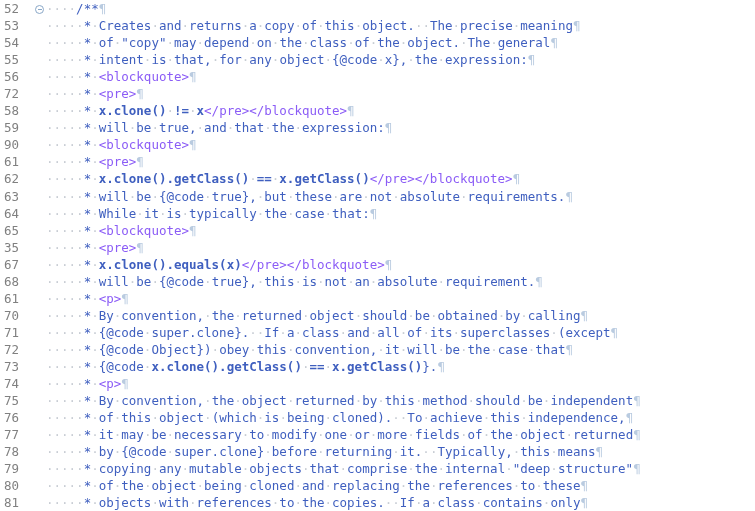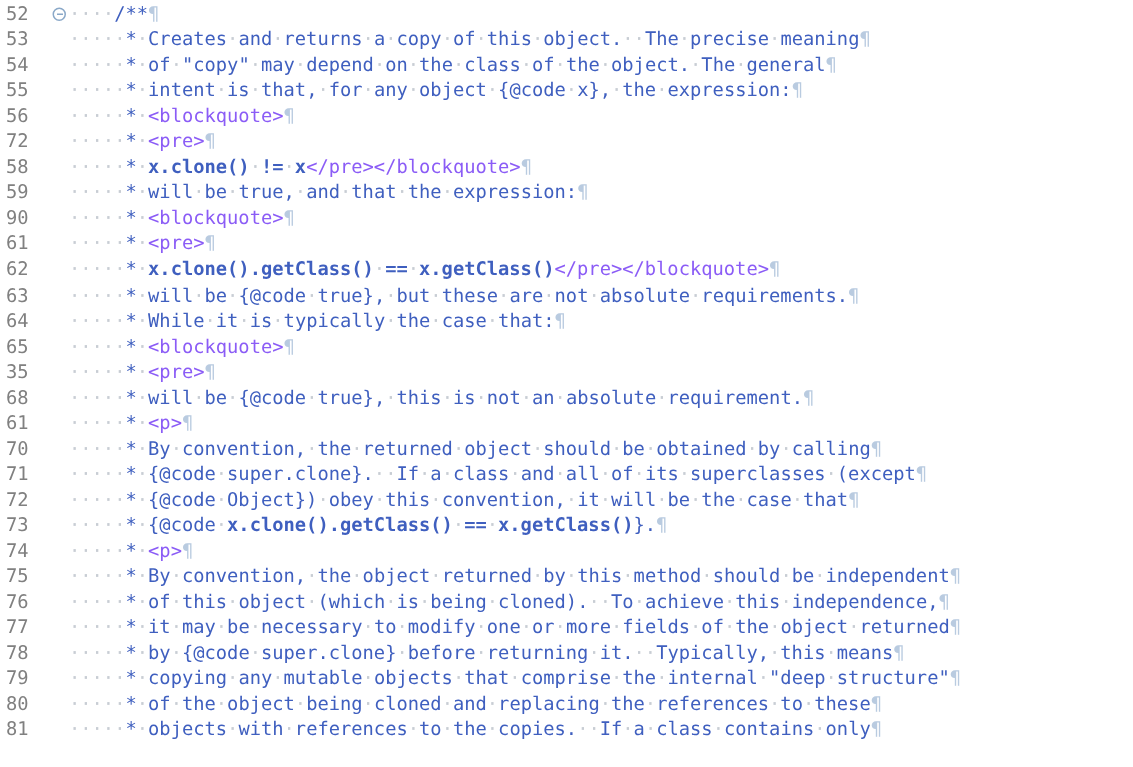--- a/index.html
+++ b/index.html
@@ -118,20 +118,21 @@
       <div class="code-line"><div class="gutter">72</div><div class="fold"></div><div class="content"><span class="ws">·····</span><span class="jd">*</span><span class="ws">·</span><span class="jdtag">&lt;pre&gt;</span><span class="nl">¶</span></div></div>
       <div class="code-line"><div class="gutter">58</div><div class="fold"></div><div class="content"><span class="ws">·····</span><span class="jd">*</span><span class="ws">·</span><span class="jdcode">x.clone()</span><span class="ws">·</span><span class="jdcode">!=</span><span class="ws">·</span><span class="jdcode">x</span><span class="jdtag">&lt;/pre&gt;&lt;/blockquote&gt;</span><span class="nl">¶</span></div></div>
       <div class="code-line"><div class="gutter">59</div><div class="fold"></div><div class="content"><span class="ws">·····</span><span class="jd">*</span><span class="ws">·</span><span class="jd">will</span><span class="ws">·</span><span class="jd">be</span><span class="ws">·</span><span class="jd">true,</span><span class="ws">·</span><span class="jd">and</span><span class="ws">·</span><span class="jd">that</span><span class="ws">·</span><span class="jd">the</span><span class="ws">·</span><span class="jd">expression:</span><span class="nl">¶</span></div></div>
       <div class="code-line"><div class="gutter">90</div><div class="fold"></div><div class="content"><span class="ws">·····</span><span class="jd">*</span><span class="ws">·</span><span class="jdtag">&lt;blockquote&gt;</span><span class="nl">¶</span></div></div>
       <div class="code-line"><div class="gutter">61</div><div class="fold"></div><div class="content"><span class="ws">·····</span><span class="jd">*</span><span class="ws">·</span><span class="jdtag">&lt;pre&gt;</span><span class="nl">¶</span></div></div>
       <div class="code-line"><div class="gutter">62</div><div class="fold"></div><div class="content"><span class="ws">·····</span><span class="jd">*</span><span class="ws">·</span><span class="jdcode">x.clone().getClass()</span><span class="ws">·</span><span class="jdcode">==</span><span class="ws">·</span><span class="jdcode">x.getClass()</span><span class="jdtag">&lt;/pre&gt;&lt;/blockquote&gt;</span><span class="nl">¶</span></div></div>
       <div class="code-line"><div class="gutter">63</div><div class="fold"></div><div class="content"><span class="ws">·····</span><span class="jd">*</span><span class="ws">·</span><span class="jd">will</span><span class="ws">·</span><span class="jd">be</span><span class="ws">·</span><span class="jd">{@code</span><span class="ws">·</span><span class="jd">true},</span><span class="ws">·</span><span class="jd">but</span><span class="ws">·</span><span class="jd">these</span><span class="ws">·</span><span class="jd">are</span><span class="ws">·</span><span class="jd">not</span><span class="ws">·</span><span class="jd">absolute</span><span class="ws">·</span><span class="jd">requirements.</span><span class="nl">¶</span></div></div>
       <div class="code-line"><div class="gutter">64</div><div class="fold"></div><div class="content"><span class="ws">·····</span><span class="jd">*</span><span class="ws">·</span><span class="jd">While</span><span class="ws">·</span><span class="jd">it</span><span class="ws">·</span><span class="jd">is</span><span class="ws">·</span><span class="jd">typically</span><span class="ws">·</span><span class="jd">the</span><span class="ws">·</span><span class="jd">case</span><span class="ws">·</span><span class="jd">that:</span><span class="nl">¶</span></div></div>
       <div class="code-line"><div class="gutter">65</div><div class="fold"></div><div class="content"><span class="ws">·····</span><span class="jd">*</span><span class="ws">·</span><span class="jdtag">&lt;blockquote&gt;</span><span class="nl">¶</span></div></div>
       <div class="code-line"><div class="gutter">35</div><div class="fold"></div><div class="content"><span class="ws">·····</span><span class="jd">*</span><span class="ws">·</span><span class="jdtag">&lt;pre&gt;</span><span class="nl">¶</span></div></div>
+      <div class="code-line"><div class="gutter">67</div><div class="fold"></div><div class="content"><span class="ws">·····</span><span class="jd">*</span><span class="ws">·</span><span class="jdcode">x.clone().equals(x)</span><span class="jdtag">&lt;/pre&gt;&lt;/blockquote&gt;</span><span class="nl">¶</span></div></div>
       <div class="code-line"><div class="gutter">68</div><div class="fold"></div><div class="content"><span class="ws">·····</span><span class="jd">*</span><span class="ws">·</span><span class="jd">will</span><span class="ws">·</span><span class="jd">be</span><span class="ws">·</span><span class="jd">{@code</span><span class="ws">·</span><span class="jd">true},</span><span class="ws">·</span><span class="jd">this</span><span class="ws">·</span><span class="jd">is</span><span class="ws">·</span><span class="jd">not</span><span class="ws">·</span><span class="jd">an</span><span class="ws">·</span><span class="jd">absolute</span><span class="ws">·</span><span class="jd">requirement.</span><span class="nl">¶</span></div></div>
       <div class="code-line"><div class="gutter">61</div><div class="fold"></div><div class="content"><span class="ws">·····</span><span class="jd">*</span><span class="ws">·</span><span class="jdtag">&lt;p&gt;</span><span class="nl">¶</span></div></div>
       <div class="code-line"><div class="gutter">70</div><div class="fold"></div><div class="content"><span class="ws">·····</span><span class="jd">*</span><span class="ws">·</span><span class="jd">By</span><span class="ws">·</span><span class="jd">convention,</span><span class="ws">·</span><span class="jd">the</span><span class="ws">·</span><span class="jd">returned</span><span class="ws">·</span><span class="jd">object</span><span class="ws">·</span><span class="jd">should</span><span class="ws">·</span><span class="jd">be</span><span class="ws">·</span><span class="jd">obtained</span><span class="ws">·</span><span class="jd">by</span><span class="ws">·</span><span class="jd">calling</span><span class="nl">¶</span></div></div>
       <div class="code-line"><div class="gutter">71</div><div class="fold"></div><div class="content"><span class="ws">·····</span><span class="jd">*</span><span class="ws">·</span><span class="jd">{@code</span><span class="ws">·</span><span class="jd">super.clone}.</span><span class="ws">·</span><span class="ws">·</span><span class="jd">If</span><span class="ws">·</span><span class="jd">a</span><span class="ws">·</span><span class="jd">class</span><span class="ws">·</span><span class="jd">and</span><span class="ws">·</span><span class="jd">all</span><span class="ws">·</span><span class="jd">of</span><span class="ws">·</span><span class="jd">its</span><span class="ws">·</span><span class="jd">superclasses</span><span class="ws">·</span><span class="jd">(except</span><span class="nl">¶</span></div></div>
       <div class="code-line"><div class="gutter">72</div><div class="fold"></div><div class="content"><span class="ws">·····</span><span class="jd">*</span><span class="ws">·</span><span class="jd">{@code</span><span class="ws">·</span><span class="jd">Object})</span><span class="ws">·</span><span class="jd">obey</span><span class="ws">·</span><span class="jd">this</span><span class="ws">·</span><span class="jd">convention,</span><span class="ws">·</span><span class="jd">it</span><span class="ws">·</span><span class="jd">will</span><span class="ws">·</span><span class="jd">be</span><span class="ws">·</span><span class="jd">the</span><span class="ws">·</span><span class="jd">case</span><span class="ws">·</span><span class="jd">that</span><span class="nl">¶</span></div></div>
       <div class="code-line"><div class="gutter">73</div><div class="fold"></div><div class="content"><span class="ws">·····</span><span class="jd">*</span><span class="ws">·</span><span class="jd">{@code</span><span class="ws">·</span><span class="jdcode">x.clone().getClass()</span><span class="ws">·</span><span class="jdcode">==</span><span class="ws">·</span><span class="jdcode">x.getClass()</span><span class="jd">}.</span><span class="nl">¶</span></div></div>
       <div class="code-line"><div class="gutter">74</div><div class="fold"></div><div class="content"><span class="ws">·····</span><span class="jd">*</span><span class="ws">·</span><span class="jdtag">&lt;p&gt;</span><span class="nl">¶</span></div></div>
       <div class="code-line"><div class="gutter">75</div><div class="fold"></div><div class="content"><span class="ws">·····</span><span class="jd">*</span><span class="ws">·</span><span class="jd">By</span><span class="ws">·</span><span class="jd">convention,</span><span class="ws">·</span><span class="jd">the</span><span class="ws">·</span><span class="jd">object</span><span class="ws">·</span><span class="jd">returned</span><span class="ws">·</span><span class="jd">by</span><span class="ws">·</span><span class="jd">this</span><span class="ws">·</span><span class="jd">method</span><span class="ws">·</span><span class="jd">should</span><span class="ws">·</span><span class="jd">be</span><span class="ws">·</span><span class="jd">independent</span><span class="nl">¶</span></div></div>
       <div class="code-line"><div class="gutter">76</div><div class="fold"></div><div class="content"><span class="ws">·····</span><span class="jd">*</span><span class="ws">·</span><span class="jd">of</span><span class="ws">·</span><span class="jd">this</span><span class="ws">·</span><span class="jd">object</span><span class="ws">·</span><span class="jd">(which</span><span class="ws">·</span><span class="jd">is</span><span class="ws">·</span><span class="jd">being</span><span class="ws">·</span><span class="jd">cloned).</span><span class="ws">·</span><span class="ws">·</span><span class="jd">To</span><span class="ws">·</span><span class="jd">achieve</span><span class="ws">·</span><span class="jd">this</span><span class="ws">·</span><span class="jd">independence,</span><span class="nl">¶</span></div></div>
       <div class="code-line"><div class="gutter">77</div><div class="fold"></div><div class="content"><span class="ws">·····</span><span class="jd">*</span><span class="ws">·</span><span class="jd">it</span><span class="ws">·</span><span class="jd">may</span><span class="ws">·</span><span class="jd">be</span><span class="ws">·</span><span class="jd">necessary</span><span class="ws">·</span><span class="jd">to</span><span class="ws">·</span><span class="jd">modify</span><span class="ws">·</span><span class="jd">one</span><span class="ws">·</span><span class="jd">or</span><span class="ws">·</span><span class="jd">more</span><span class="ws">·</span><span class="jd">fields</span><span class="ws">·</span><span class="jd">of</span><span class="ws">·</span><span class="jd">the</span><span class="ws">·</span><span class="jd">object</span><span class="ws">·</span><span class="jd">returned</span><span class="nl">¶</span></div></div>

